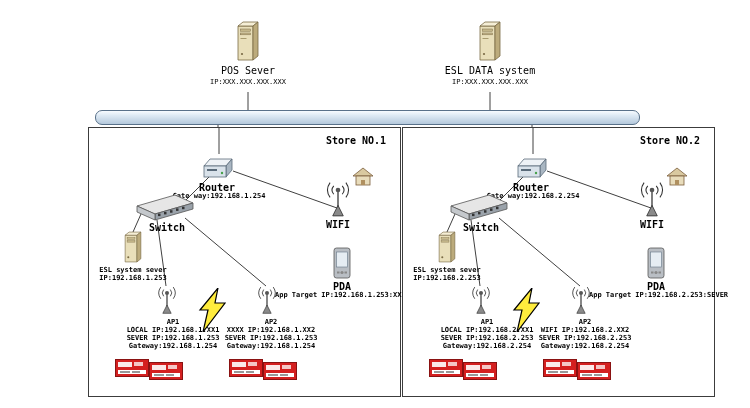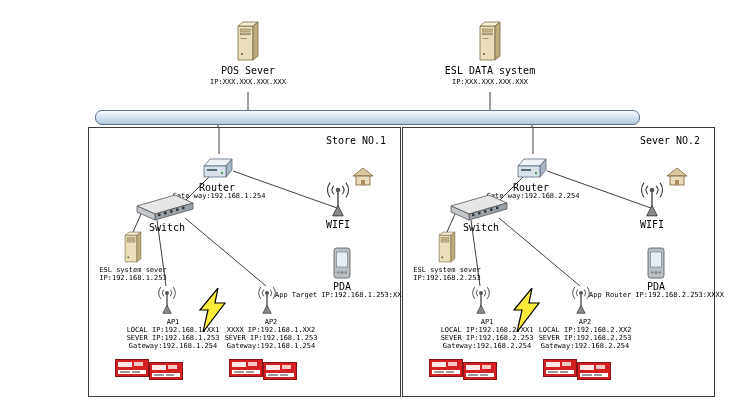--- a/index.html
+++ b/index.html
@@ -1,21 +1,21 @@
 <!DOCTYPE html>
 <html><head>
 <meta charset="utf-8">
 <style>
   html,body{margin:0;padding:0;}
   body{width:750px;height:408px;position:relative;background:#ffffff;
        font-family:"DejaVu Sans Mono","Liberation Mono",monospace;overflow:hidden;}
   .lbl{position:absolute;font-size:7px;line-height:8px;color:#000;text-align:center;white-space:nowrap;}
   .name{font-size:10px;line-height:9px;}
   .comp{position:absolute;}
-  .store{position:absolute;top:127px;width:311px;height:268px;border:1px solid #3c3c3c;background:#fff;}
+  .store{position:absolute;top:127px;width:311px;height:268px;border:1px solid #3c3c3c;background:#fff;font-weight:bold;}
   .wires{position:absolute;left:0;top:0;width:100%;height:100%;pointer-events:none;}
   #bus{position:absolute;left:95px;top:110px;width:543px;height:13px;border:1px solid #59718a;border-radius:7px;
        background:linear-gradient(180deg,#f7fbff 0%,#dde9f4 35%,#b5c9dc 100%);}
   svg{display:block;}
 </style>
 </head>
 <body>
 
 <svg class="wires" width="750" height="408" viewBox="0 0 750 408">
   <path d="M248,92 V110 M490,92 V110 M218,123 V128 M532,123 V128" stroke="#404040" stroke-width="1" fill="none"></path>
@@ -199,21 +199,21 @@
         <rect x="17" y="12.5" width="8" height="1" fill="#333"></rect>
       </svg>
   </div>
 </div>
 
 <div class="store" style="left:402px">
   <svg class="wires" viewBox="0 0 311 268">
     <path d="M130,0 V26 M120,49 L96,73 M52,86 L44,104 M68,92 L77,158 M96,90 L177,158 M144,43 L248,80" stroke="#404040" stroke-width="1" fill="none"></path>
   </svg>
 
-  <div class="lbl name" style="left:232px;top:8px;width:70px">Sever NO.2</div>
+  <div class="lbl name" style="left:232px;top:8px;width:70px">Store NO.2</div>
 
   <div class="comp" style="left:112px;top:25px">
     <svg width="32" height="28" viewBox="0 0 32 28">
       <polygon points="3,13 9,6 31,6 25,13" fill="#eef2f6" stroke="#5a6b7a" stroke-width="0.8"></polygon>
       <polygon points="25,13 31,6 31,17 25,24" fill="#a9b6c2" stroke="#5a6b7a" stroke-width="0.8"></polygon>
       <rect x="3" y="13" width="22" height="11" fill="#d9e2ea" stroke="#5a6b7a" stroke-width="0.8"></rect>
       <rect x="6" y="16" width="10" height="2" fill="#5a6b7a"></rect>
       <circle cx="21" cy="20" r="1.2" fill="#46a049"></circle>
     </svg>
   </div>
@@ -268,21 +268,21 @@
   <div class="comp" style="left:243px;top:119px">
     <svg width="20" height="32" viewBox="0 0 20 32">
       <rect x="2" y="1" width="16" height="30" rx="2.5" fill="#b9bec4" stroke="#555" stroke-width="0.8"></rect>
       <rect x="4.5" y="5" width="11" height="15" fill="#e6edf3" stroke="#667788" stroke-width="0.6"></rect>
       <circle cx="10" cy="25.5" r="1.6" fill="#888"></circle>
       <rect x="5" y="24.5" width="2.5" height="2" fill="#888"></rect>
       <rect x="12.5" y="24.5" width="2.5" height="2" fill="#888"></rect>
     </svg>
   </div>
   <div class="lbl name" style="left:233px;top:154px;width:40px">PDA</div>
-  <div class="lbl" style="left:186px;top:163px;width:130px">App Router IP:192.168.2.253:XXXX</div>
+  <div class="lbl" style="left:186px;top:163px;width:130px">App Target IP:192.168.2.253:SEVER</div>
 
   <div class="comp" style="left:68px;top:157px">
     <svg width="20" height="30" viewBox="0 0 24 36">
       <path d="M12,26 L12,11" stroke="#333" stroke-width="1.4"></path>
       <circle cx="12" cy="9.5" r="2.4" fill="#555"></circle>
       <polygon points="12,24 7,34 17,34" fill="#8a8a8a" stroke="#333" stroke-width="0.8"></polygon>
       <path d="M8,5.5 Q4.5,9.5 8,13.5 M4.5,2.5 Q-0.5,9.5 4.5,16.5 M16,5.5 Q19.5,9.5 16,13.5 M19.5,2.5 Q24.5,9.5 19.5,16.5" fill="none" stroke="#333" stroke-width="1"></path>
     </svg>
   </div>
   <div class="lbl" style="left:29px;top:190px;width:110px">AP1</div>
@@ -298,21 +298,21 @@
 
   <div class="comp" style="left:168px;top:157px">
     <svg width="20" height="30" viewBox="0 0 24 36">
       <path d="M12,26 L12,11" stroke="#333" stroke-width="1.4"></path>
       <circle cx="12" cy="9.5" r="2.4" fill="#555"></circle>
       <polygon points="12,24 7,34 17,34" fill="#8a8a8a" stroke="#333" stroke-width="0.8"></polygon>
       <path d="M8,5.5 Q4.5,9.5 8,13.5 M4.5,2.5 Q-0.5,9.5 4.5,16.5 M16,5.5 Q19.5,9.5 16,13.5 M19.5,2.5 Q24.5,9.5 19.5,16.5" fill="none" stroke="#333" stroke-width="1"></path>
     </svg>
   </div>
   <div class="lbl" style="left:127px;top:190px;width:110px">AP2</div>
-  <div class="lbl" style="left:127px;top:198px;width:110px">LOCAL IP:192.168.2.XX2</div>
+  <div class="lbl" style="left:127px;top:198px;width:110px">WIFI IP:192.168.2.XX2</div>
   <div class="lbl" style="left:127px;top:206px;width:110px">SEVER IP:192.168.2.253</div>
   <div class="lbl" style="left:127px;top:214px;width:110px">Gateway:192.168.2.254</div>
 
   <div class="comp" style="left:26px;top:231px">
     <svg width="34" height="18" viewBox="0 0 34 18">
         <rect x="0.5" y="0.5" width="33" height="17" fill="#d42020" stroke="#8a1212"></rect>
         <rect x="3" y="3" width="14" height="5" fill="#fff" opacity="0.9"></rect>
         <rect x="19" y="3" width="9" height="4" fill="#fff" opacity="0.75"></rect>
         <rect x="3" y="11" width="28" height="4" fill="#fff"></rect>
         <rect x="5" y="12.5" width="10" height="1" fill="#333"></rect>

